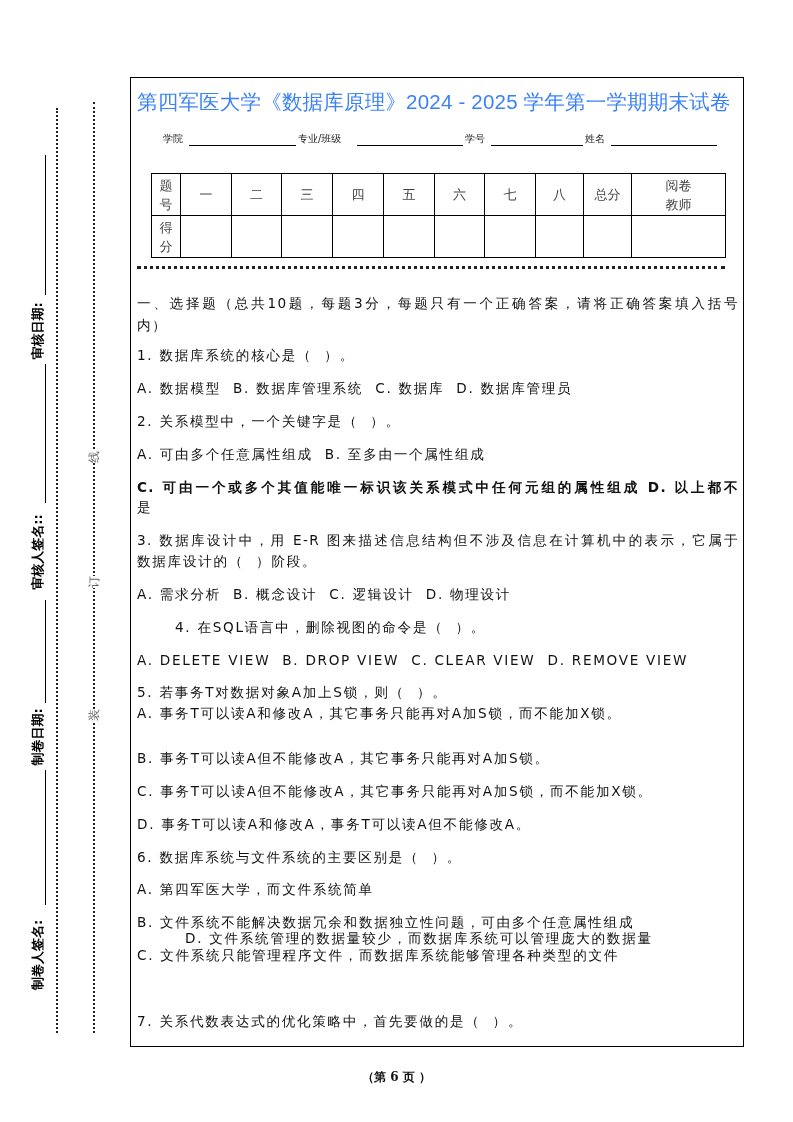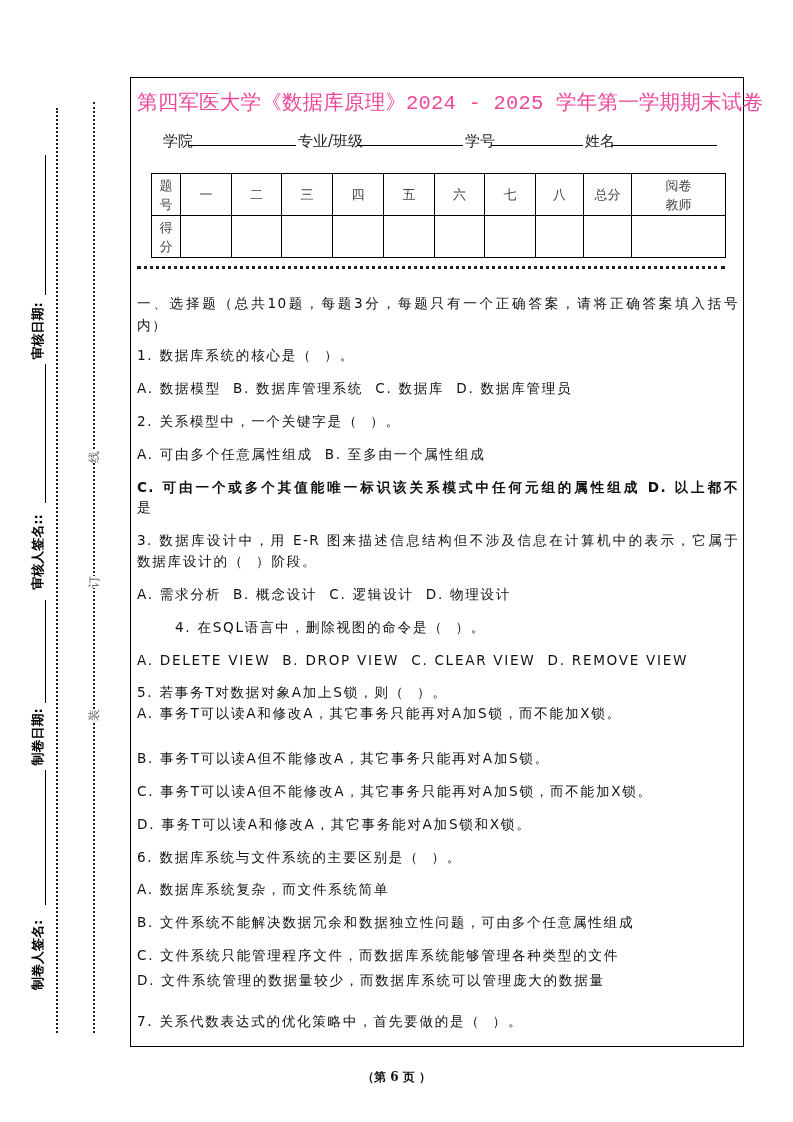--- a/index.html
+++ b/index.html
@@ -22,25 +22,25 @@
       font-size: 12px; color: #666; background: #fff; padding: 1px 0;
       font-family: "DejaVu Serif", serif;
     }
     
     .frame {
       position: absolute; left: 130px; top: 77px; width: 614px; height: 970px;
       border: 1px solid #000; box-sizing: border-box;
     }
     .title {
       position: absolute; left: 137px; top: 88px; width: 602px;
-      font-family: Liberation Mono, monospace; font-size: 20.5px; white-space: nowrap;
-      letter-spacing: 0.2px; color: #ec4899;
+      font-family: Liberation Sans, sans-serif; font-size: 20.5px; white-space: nowrap;
+      letter-spacing: 0.2px; color: #3b82f6;
     }
     .field-label {
-      position: absolute; top: 132px; font-size: 15px; white-space: nowrap; color: #222;
+      position: absolute; top: 132px; font-size: 10px; white-space: nowrap; color: #222;
     }
     .field-line {
       position: absolute; top: 145px; height: 0; border-bottom: 1px solid #000;
     }
     
     table.score {
       position: absolute; left: 151px; top: 173px; width: 574px; height: 85px;
       border-collapse: collapse; table-layout: fixed;
       font-family: "DejaVu Serif", serif; font-size: 13px; color: #444;
     }
@@ -164,24 +164,24 @@
   <div class="ln" style="top:552px;">数据库设计的（  ）阶段。</div>
   <div class="ln" style="top:585px;">A. 需求分析  B. 概念设计  C. 逻辑设计  D. 物理设计</div>
 
   <div class="ln" style="top:618px;margin-left:38px;">4. 在SQL语言中，删除视图的命令是（  ）。</div>
   <div class="ln" style="top:651px;">A. DELETE VIEW  B. DROP VIEW  C. CLEAR VIEW  D. REMOVE VIEW</div>
 
   <div class="ln" style="top:683px;">5. 若事务T对数据对象A加上S锁，则（  ）。</div>
   <div class="ln" style="top:704px;">A. 事务T可以读A和修改A，其它事务只能再对A加S锁，而不能加X锁。</div>
   <div class="ln" style="top:749px;">B. 事务T可以读A但不能修改A，其它事务只能再对A加S锁。</div>
   <div class="ln" style="top:782px;">C. 事务T可以读A但不能修改A，其它事务只能再对A加S锁，而不能加X锁。</div>
-  <div class="ln" style="top:815px;">D. 事务T可以读A和修改A，其它事务能对A加S锁和X锁。</div>
+  <div class="ln" style="top:815px;">D. 事务T可以读A和修改A，事务T可以读A但不能修改A。</div>
 
   <div class="ln" style="top:848px;">6. 数据库系统与文件系统的主要区别是（  ）。</div>
-  <div class="ln" style="top:880px;">A. 数据库系统复杂，而文件系统简单</div>
+  <div class="ln" style="top:880px;">A. 第四军医大学，而文件系统简单</div>
   <div class="ln" style="top:913px;">B. 文件系统不能解决数据冗余和数据独立性问题，可由多个任意属性组成</div>
   <div class="ln" style="top:946px;">C. 文件系统只能管理程序文件，而数据库系统能够管理各种类型的文件</div>
-  <div class="ln" style="top:971px;">D. 文件系统管理的数据量较少，而数据库系统可以管理庞大的数据量</div>
+  <div class="ln" style="top:929px;margin-left:48px;">D. 文件系统管理的数据量较少，而数据库系统可以管理庞大的数据量</div>
 
   <div class="ln" style="top:1012px;">7. 关系代数表达式的优化策略中，首先要做的是（  ）。</div>
 </div>
 
 <div class="footer">（第 6 页 ）</div>
 
 </body></html>

